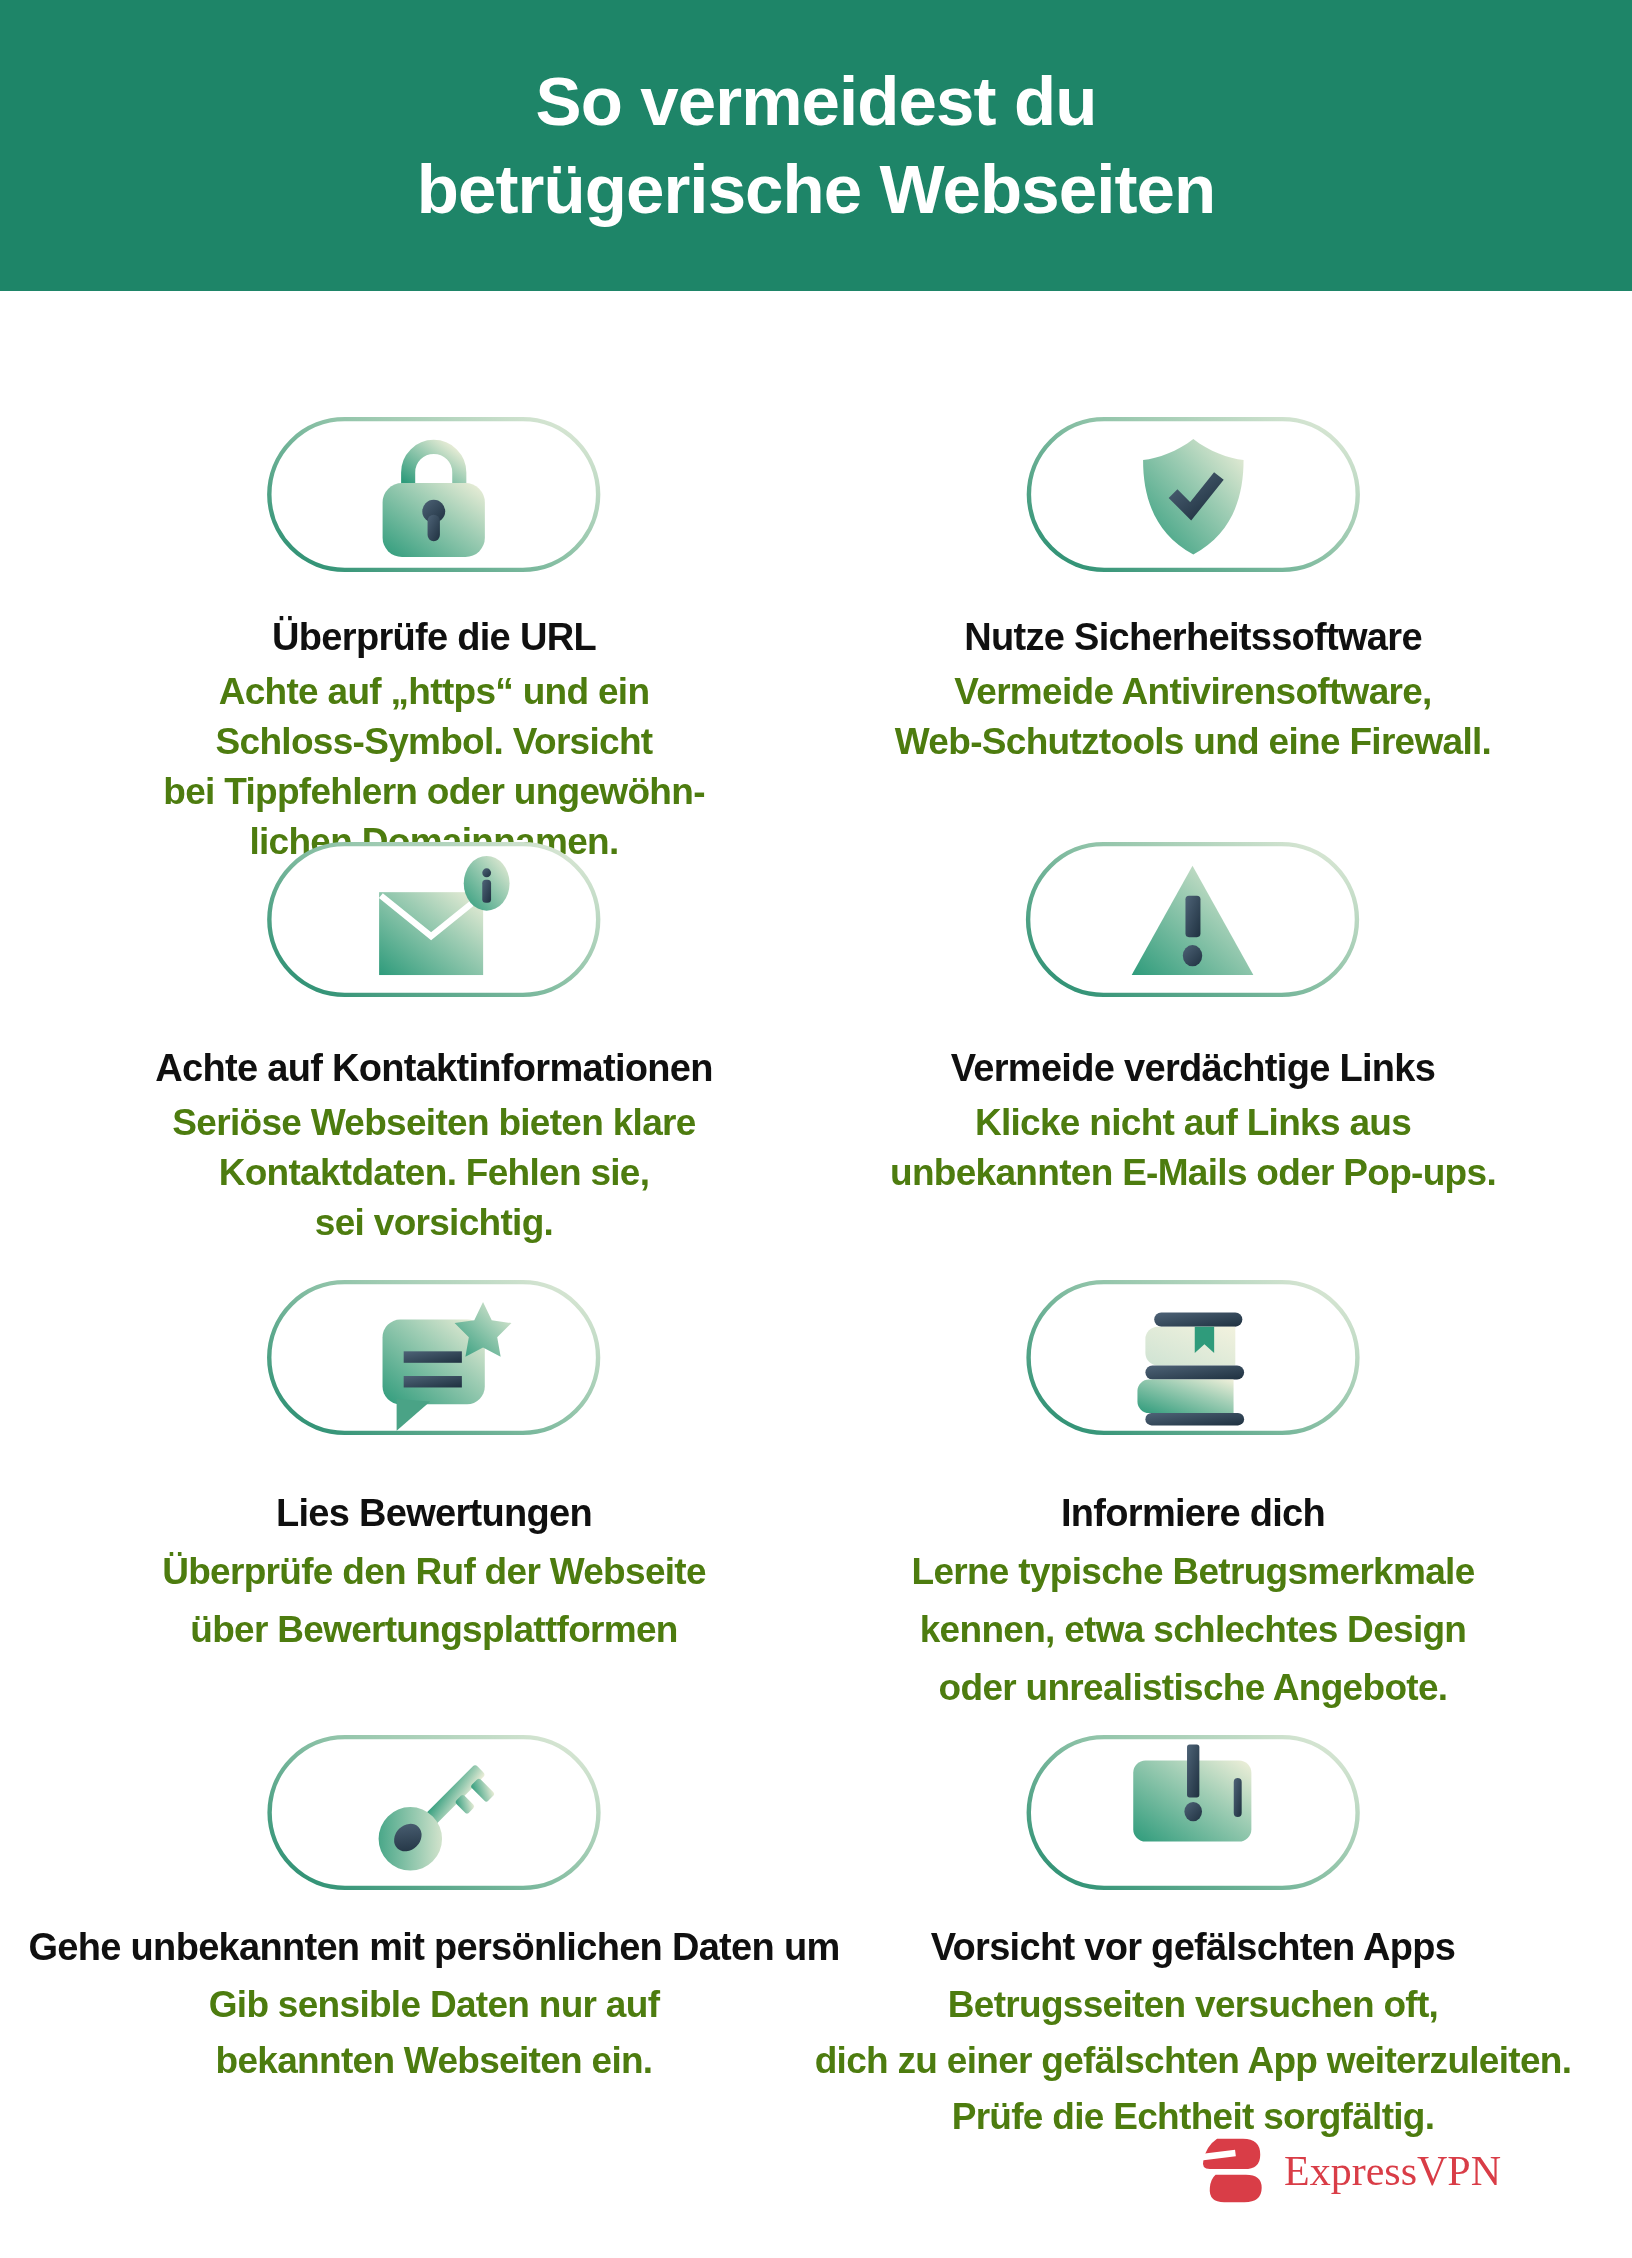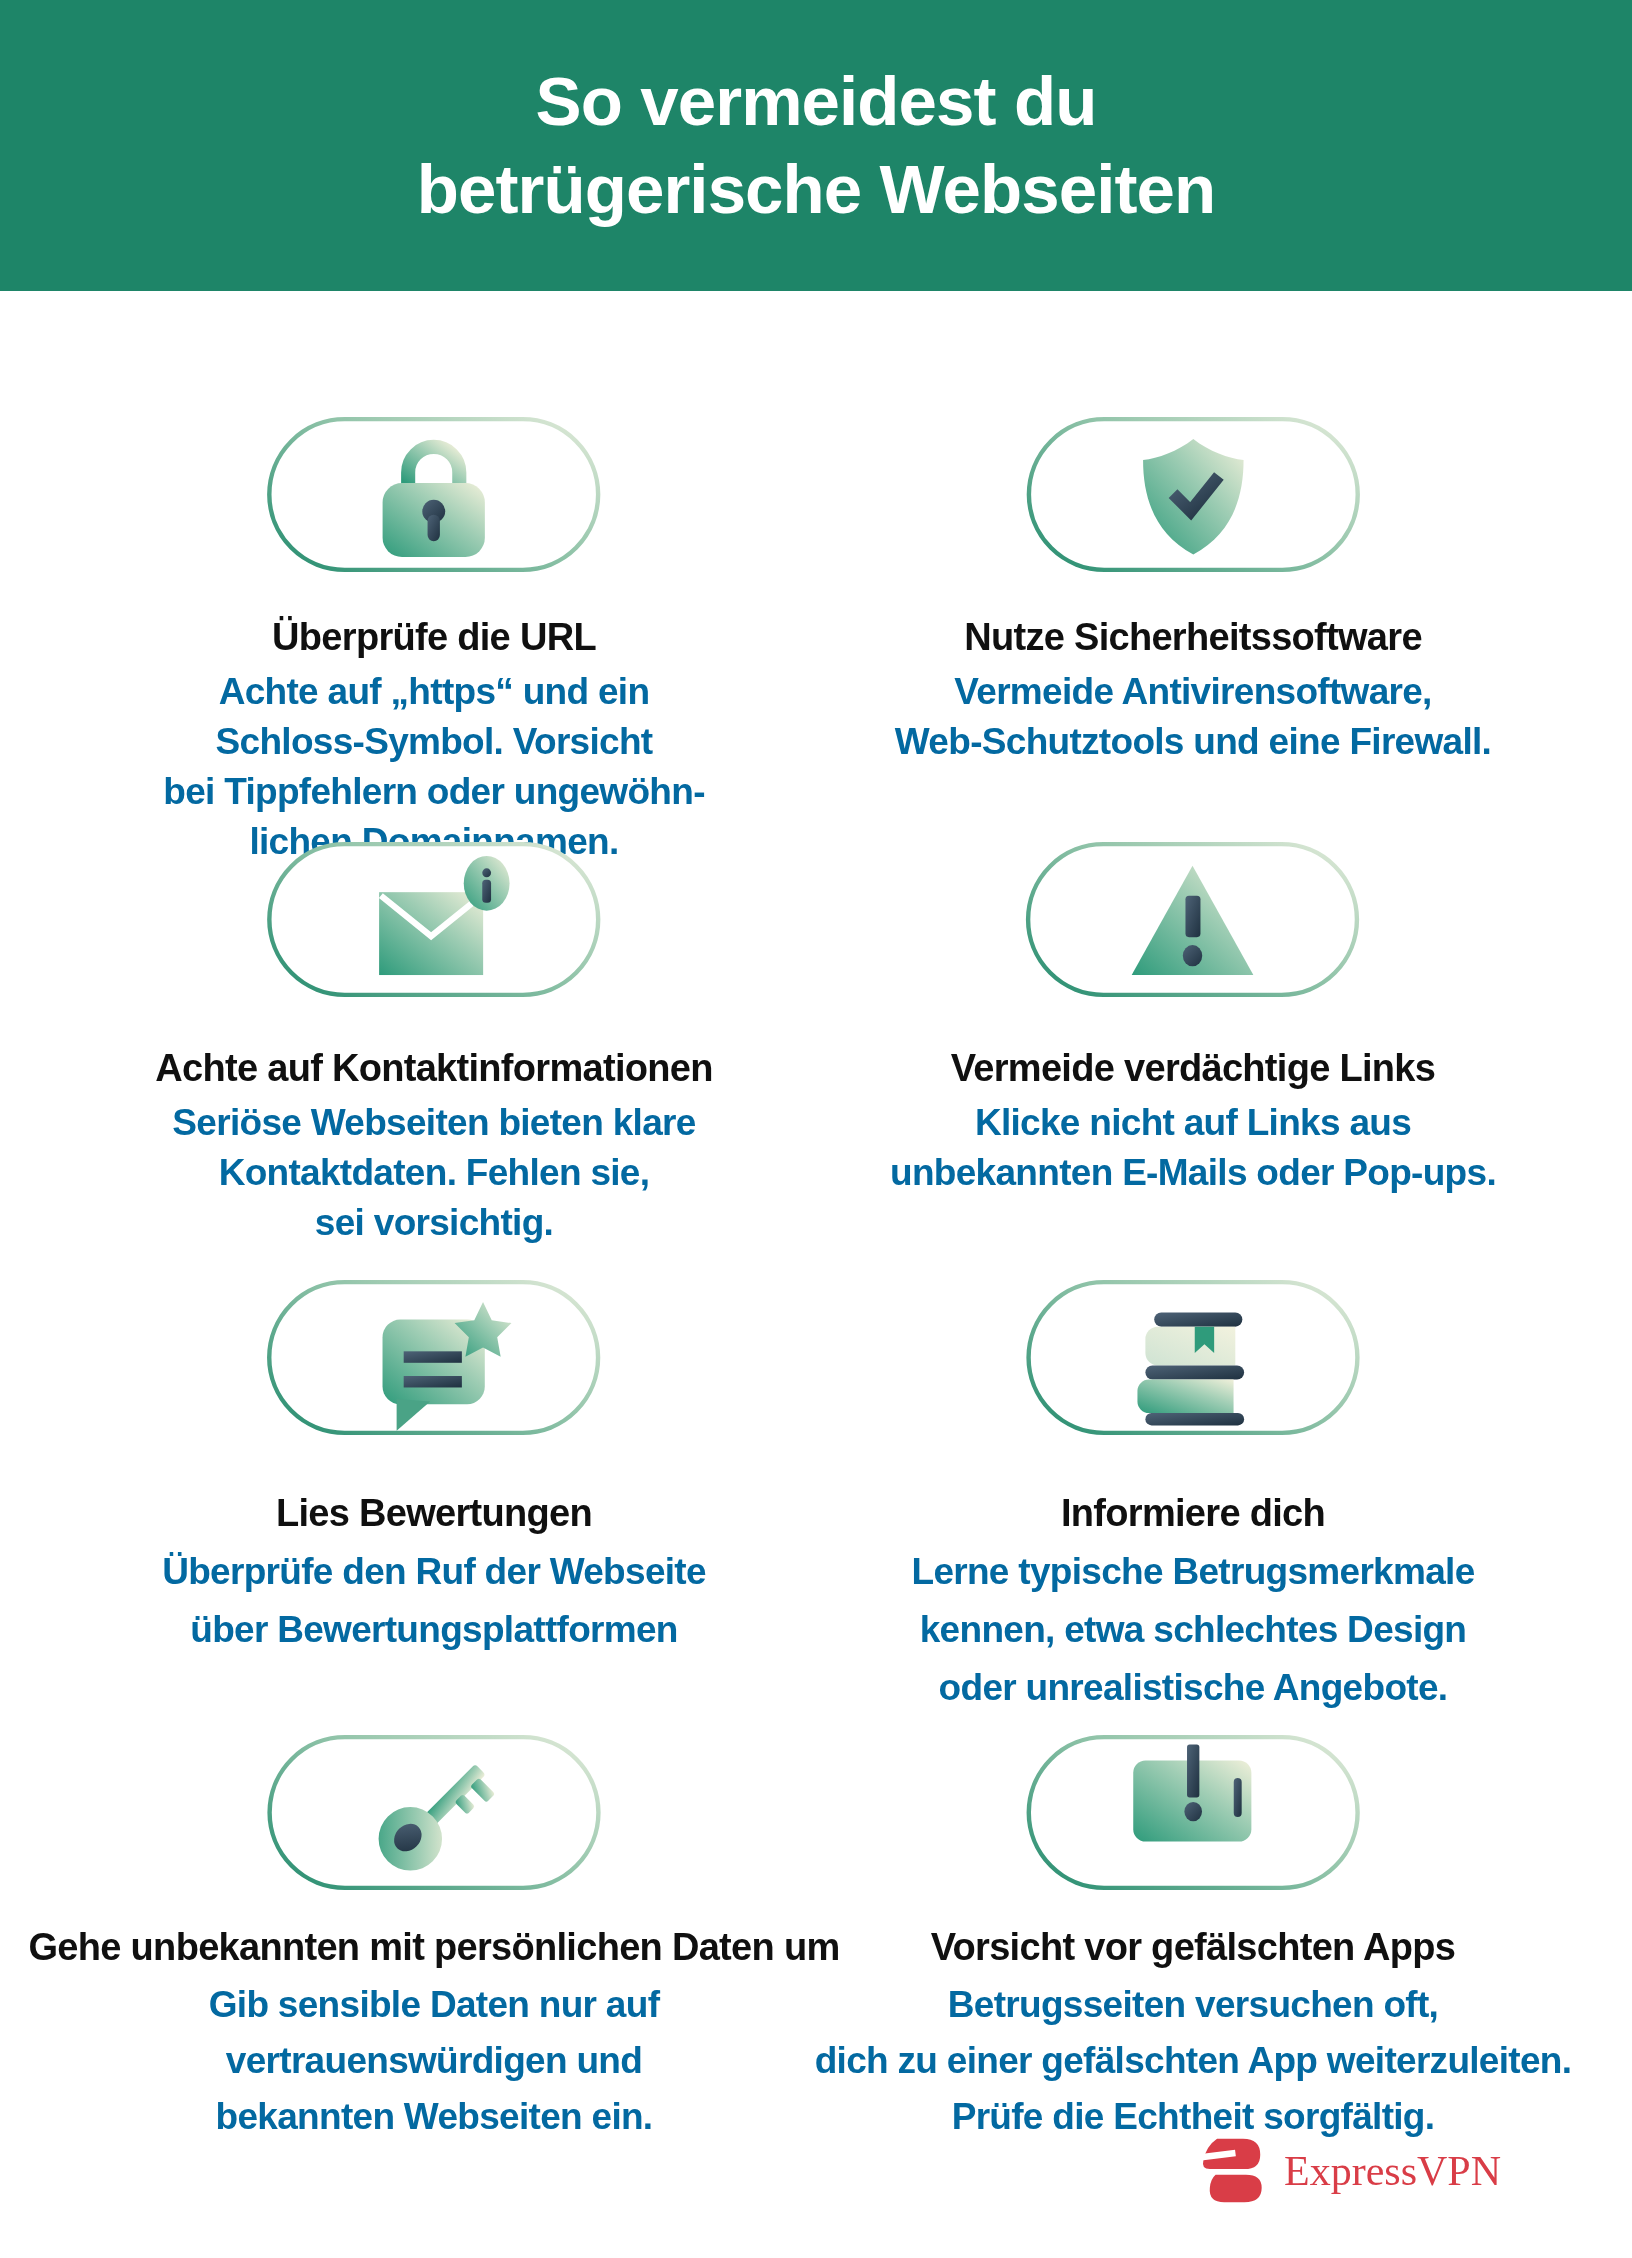--- a/index.html
+++ b/index.html
@@ -15,21 +15,21 @@
   .c0{left:434px}.c1{left:1193px}
   .row1{top:416px}.row2{top:841px}.row3{top:1279px}.row4{top:1734px}
   .pill{width:335px;height:157px;display:block;overflow:visible;}
   .heading{font-weight:bold;color:#101010;font-size:38px;line-height:49px;letter-spacing:-0.7px;
            white-space:nowrap;text-align:center;}
   .row1 .heading{margin-top:40px}
   .row2 .heading{margin-top:46px}
   .row3 .heading{margin-top:53px}
   .row4 .heading{margin-top:32px}
   .body{margin-top:5.3px;display:flex;flex-direction:column;align-items:center;}
-  .line{font-weight:bold;color:#0369a1;font-size:37px;line-height:50px;letter-spacing:-0.7px;
+  .line{font-weight:bold;color:#4d7c0f;font-size:37px;line-height:50px;letter-spacing:-0.7px;
         white-space:nowrap;text-align:center;}
   .row3 .line{line-height:58px}
   .row4 .line{line-height:56px}
   
   .footer{position:absolute;top:2135px;right:131px;display:flex;align-items:center;gap:17.6px;}
   .logomark{width:72px;height:71px;display:block;}
   .brand{font-family:"Liberation Serif",serif;font-weight:normal;font-size:42px;color:#D93D47;
          white-space:nowrap;}
   .defs-holder{position:absolute;width:0;height:0;overflow:hidden;}
 </style>
@@ -168,21 +168,20 @@
         <rect x="182" y="18" width="17" height="82" rx="4" fill="url(#iconGrad)"></rect>
         <rect x="196" y="26" width="26" height="14" rx="3" fill="url(#iconGrad)"></rect>
         <rect x="196" y="52" width="20" height="13" rx="3" fill="url(#iconGrad)"></rect>
         <circle cx="190" cy="130" r="36" fill="url(#iconGrad)"></circle>
         <ellipse cx="187" cy="131" rx="14" ry="17" fill="url(#slateGrad)"></ellipse>
       </g>
     </svg>
     <div class="heading">Gehe unbekannten mit persönlichen Daten um</div>
     <div class="body">
       <span class="line">Gib sensible Daten nur auf</span>
-      <span class="line">vertrauenswürdigen und</span>
       <span class="line">bekannten Webseiten ein.</span>
     </div>
   </div>
 
   <div class="tile row4 c1">
     <svg class="pill" viewBox="0 0 380 178">
       <rect x="3.5" y="3.5" width="373" height="171" rx="85.5" fill="#ffffff" stroke="url(#pillGrad)" stroke-width="5"></rect>
       <rect x="122" y="30" width="134" height="92" rx="14" fill="url(#iconGrad)"></rect>
       <rect x="236" y="50" width="9" height="44" rx="4.5" fill="url(#slateGrad)"></rect>
       <rect x="183" y="12" width="14" height="60" rx="3" fill="url(#slateGrad)"></rect>

